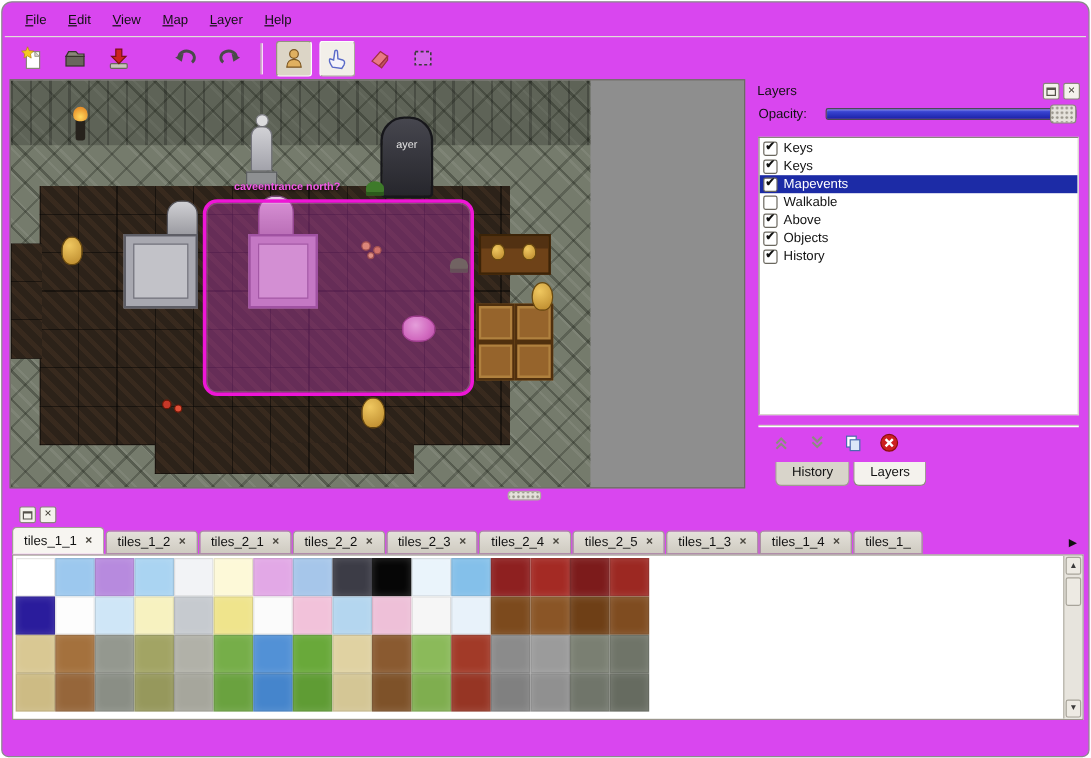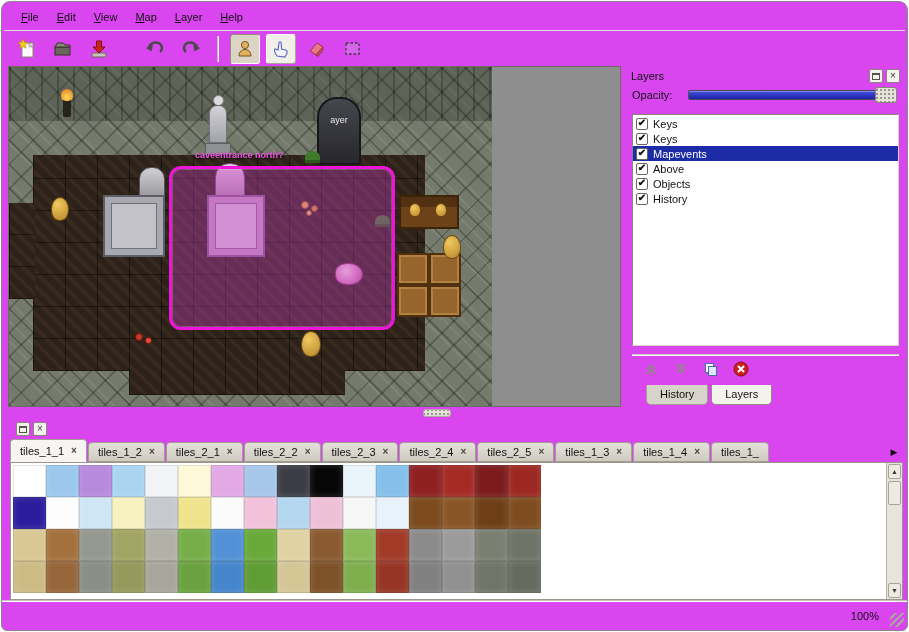--- a/index.html
+++ b/index.html
@@ -267,20 +267,26 @@
         <span class="checkbox">
             <span class="check">✔</span>
           </span>
         <span class="layer-label">Keys</span>
       </div>
       <div class="layer-row selected" data-checked="true">
         <span class="checkbox">
             <span class="check">✔</span>
           </span>
         <span class="layer-label">Mapevents</span>
+      </div>
+      <div class="layer-row" data-checked="false">
+        <span class="checkbox">
+            <span class="check">✔</span>
+          </span>
+        <span class="layer-label">Walkable</span>
       </div>
       <div class="layer-row" data-checked="true">
         <span class="checkbox">
             <span class="check">✔</span>
           </span>
         <span class="layer-label">Above</span>
       </div>
       <div class="layer-row" data-checked="true">
         <span class="checkbox">
             <span class="check">✔</span>
@@ -450,18 +456,14 @@
           </span>
         <span class="vs-handle"></span>
         <span class="vs-spacer"></span>
         <span class="vs-btn">
             <span>▼</span>
           </span>
       </div>
     </div>
   </div>
 
-  <div class="statusbar">
-    <span>100%</span>
-    <span class="resize-grip"></span>
-  </div>
 
 </div>
 
 </body></html>

